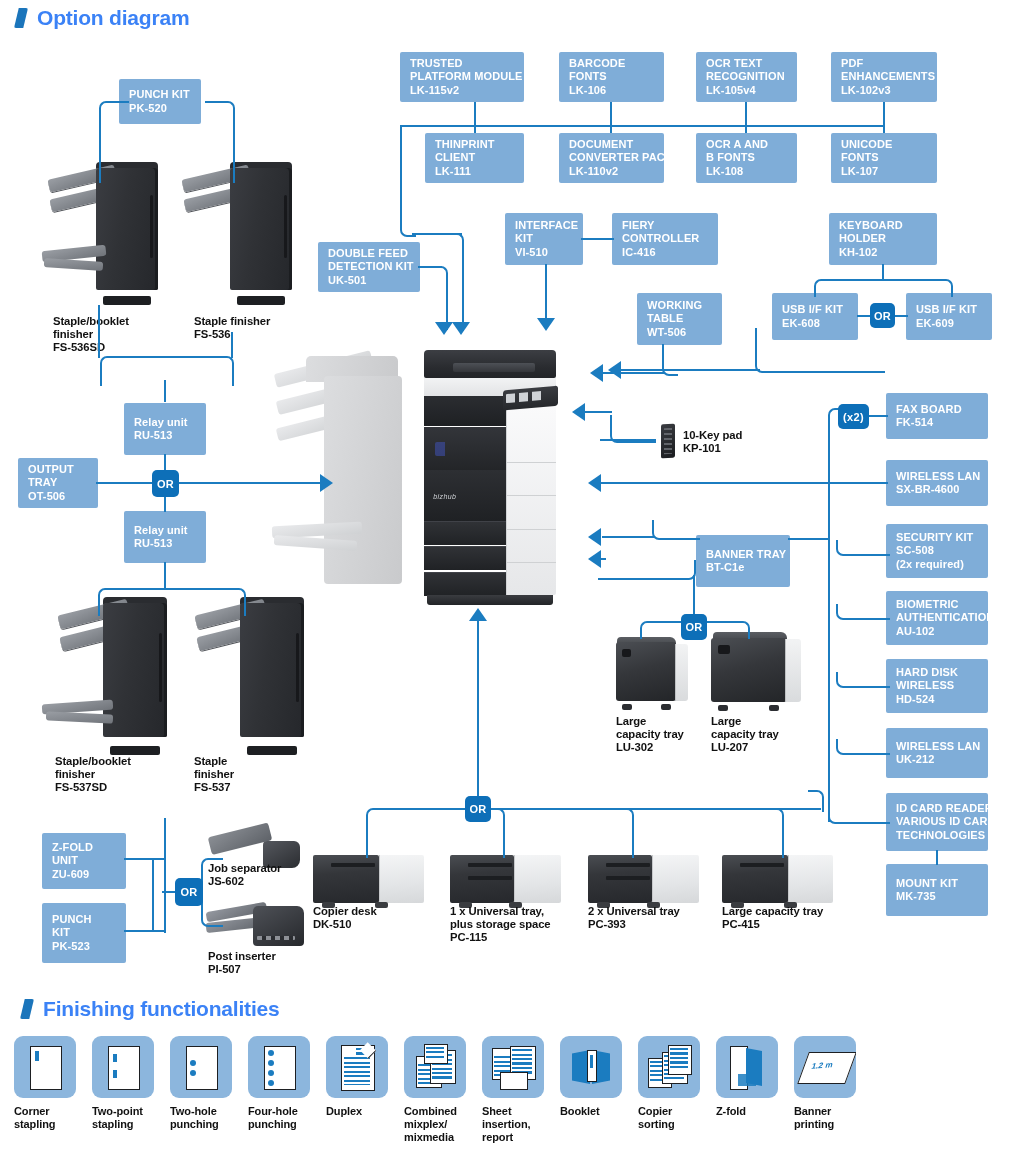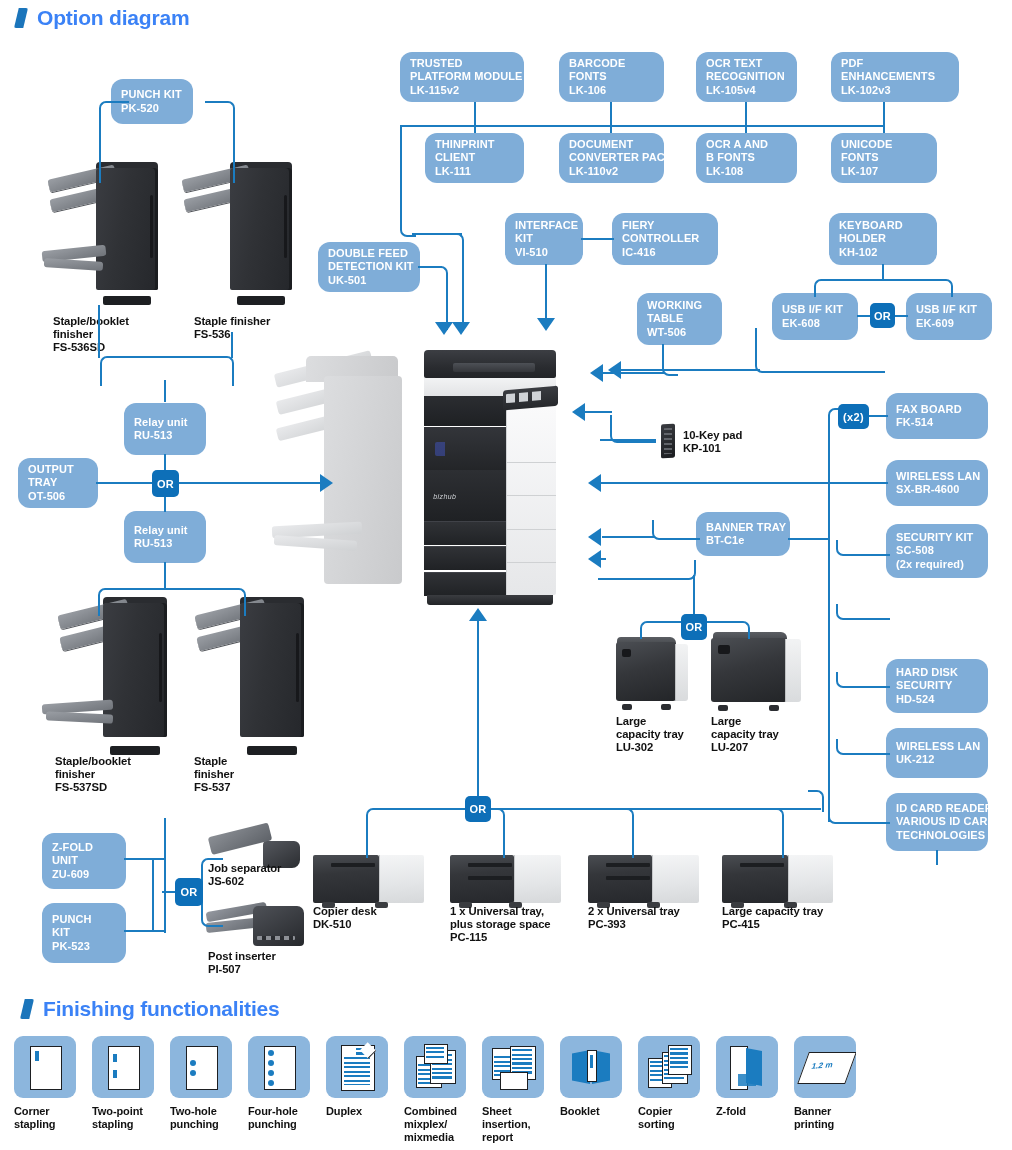--- a/index.html
+++ b/index.html
@@ -19,21 +19,21 @@
     transform:skewX(0deg);
     border-radius:2px;
   }
   .section-head .htxt{
     font-size:21px;font-weight:bold;color:#3b82f6;letter-spacing:-0.2px;
     white-space:nowrap;
   }
 
   
   .obox{
-    position:absolute;background:#7fadd8;border-radius:12px;
+    position:absolute;background:#7fadd8;border-radius:2px;
     color:#ffffff;font-weight:bold;font-size:11px;line-height:13.4px;
     letter-spacing:0.1px;
     padding:9px 8px 9px 10px;box-sizing:border-box;
     text-transform:none;
     display:flex;flex-direction:column;justify-content:center;
   }
   .obox .ln{white-space:nowrap;}
 
   
 
@@ -181,21 +181,21 @@
   <div class="obox" style="left:559px;top:52px;width:105px;height:50px;">
     <span class="ln">BARCODE</span>
     <span class="ln">FONTS</span>
     <span class="ln">LK-106</span>
   </div>
   <div class="obox" style="left:696px;top:52px;width:101px;height:50px;">
     <span class="ln">OCR TEXT</span>
     <span class="ln">RECOGNITION</span>
     <span class="ln">LK-105v4</span>
   </div>
-  <div class="obox" style="left:831px;top:52px;width:128px;height:50px;">
+  <div class="obox" style="left:831px;top:52px;width:106px;height:50px;">
     <span class="ln">PDF</span>
     <span class="ln">ENHANCEMENTS</span>
     <span class="ln">LK-102v3</span>
   </div>
 
   <div class="obox" style="left:425px;top:133px;width:99px;height:50px;">
     <span class="ln">THINPRINT</span>
     <span class="ln">CLIENT</span>
     <span class="ln">LK-111</span>
   </div>
@@ -218,21 +218,21 @@
   <div class="ln-v" style="left:474px;top:102px;height:31px;"></div>
   <div class="ln-v" style="left:610px;top:102px;height:31px;"></div>
   <div class="ln-v" style="left:745px;top:102px;height:31px;"></div>
   <div class="ln-v" style="left:883px;top:102px;height:31px;"></div>
   <div class="ln-h" style="left:400px;top:125px;width:485px;"></div>
   <div class="cor" style="left:400px;top:125px;width:14px;height:110px;border-left-width:2.4px;border-bottom-width:2.4px;border-radius:0 0 0 7px;background:transparent;"></div>
   <div class="ln-h" style="left:412px;top:233px;width:50px;"></div>
   <div class="cor" style="left:448px;top:233px;width:14px;height:96px;border-right-width:2.4px;border-top-width:2.4px;border-radius:0 7px 0 0;background:transparent;"></div>
   <div class="arw down" style="left:452px;top:322px;"></div>
 
-  <div class="obox" style="left:111px;top:79px;width:82px;height:45px;">
+  <div class="obox" style="left:119px;top:79px;width:82px;height:45px;">
     <span class="ln">PUNCH KIT</span>
     <span class="ln">PK-520</span>
   </div>
   <div class="cor" style="left:99px;top:101px;width:28px;height:80px;border-left-width:2.4px;border-top-width:2.4px;border-radius:7px 0 0 0;background:transparent;"></div>
   <div class="cor" style="left:205px;top:101px;width:28px;height:80px;border-right-width:2.4px;border-top-width:2.4px;border-radius:0 7px 0 0;background:transparent;"></div>
 
   <div class="fin" style="left:48px;top:160px;width:110px;height:145px;">
     <div class="top"></div>
     <div class="tray" style="left:0;top:12px;width:62%;height:13px;transform:rotate(-13deg);"></div>
     <div class="tray" style="left:2px;top:32px;width:60%;height:13px;transform:rotate(-13deg);"></div>
@@ -468,50 +468,59 @@
   </div>
   <div class="obox" style="left:886px;top:460px;width:102px;height:46px;">
     <span class="ln">WIRELESS LAN</span>
     <span class="ln">SX-BR-4600</span>
   </div>
   <div class="obox" style="left:886px;top:524px;width:102px;height:54px;">
     <span class="ln">SECURITY KIT</span>
     <span class="ln">SC-508</span>
     <span class="ln">(2x required)</span>
   </div>
+  <div class="obox" style="left:886px;top:591px;width:102px;height:54px;">
+    <span class="ln">BIOMETRIC</span>
+    <span class="ln">AUTHENTICATION</span>
+    <span class="ln">AU-102</span>
+  </div>
   <div class="obox" style="left:886px;top:659px;width:102px;height:54px;">
     <span class="ln">HARD DISK</span>
-    <span class="ln">SECURITY</span>
+    <span class="ln">WIRELESS</span>
     <span class="ln">HD-524</span>
   </div>
   <div class="obox" style="left:886px;top:728px;width:102px;height:50px;">
     <span class="ln">WIRELESS LAN</span>
     <span class="ln">UK-212</span>
   </div>
   <div class="obox" style="left:886px;top:793px;width:102px;height:58px;">
     <span class="ln">ID CARD READER</span>
     <span class="ln">VARIOUS ID CARD</span>
     <span class="ln">TECHNOLOGIES</span>
+  </div>
+  <div class="obox" style="left:886px;top:864px;width:102px;height:52px;">
+    <span class="ln">MOUNT KIT</span>
+    <span class="ln">MK-735</span>
   </div>
   <div class="ln-v" style="left:936px;top:850px;height:15px;"></div>
 
   <div class="cor" style="left:828px;top:408px;width:16px;height:14px;border-left-width:2.4px;border-top-width:2.4px;border-radius:7px 0 0 0;background:transparent;"></div>
   <div class="ln-h" style="left:866px;top:415px;width:22px;"></div>
   <div class="ln-v" style="left:828px;top:418px;height:404px;"></div>
   <div class="ln-h" style="left:828px;top:482px;width:60px;"></div>
   <div class="cor" style="left:836px;top:540px;width:52px;height:14px;border-left-width:2.4px;border-bottom-width:2.4px;border-radius:0 0 0 7px;background:transparent;"></div>
   <div class="cor" style="left:836px;top:604px;width:52px;height:14px;border-left-width:2.4px;border-bottom-width:2.4px;border-radius:0 0 0 7px;background:transparent;"></div>
   <div class="cor" style="left:836px;top:672px;width:52px;height:14px;border-left-width:2.4px;border-bottom-width:2.4px;border-radius:0 0 0 7px;background:transparent;"></div>
   <div class="cor" style="left:836px;top:739px;width:52px;height:14px;border-left-width:2.4px;border-bottom-width:2.4px;border-radius:0 0 0 7px;background:transparent;"></div>
   <div class="cor" style="left:828px;top:808px;width:60px;height:14px;border-left-width:2.4px;border-bottom-width:2.4px;border-radius:0 0 0 7px;background:transparent;"></div>
 
   <div class="ln-h" style="left:600px;top:482px;width:230px;"></div>
   <div class="arw left" style="left:588px;top:474px;"></div>
 
-  <div class="obox" style="left:696px;top:512px;width:94px;height:44px;">
+  <div class="obox" style="left:696px;top:535px;width:94px;height:52px;">
     <span class="ln">BANNER TRAY</span>
     <span class="ln">BT-C1e</span>
   </div>
   <div class="cor" style="left:652px;top:520px;width:46px;height:18px;border-left-width:2.4px;border-bottom-width:2.4px;border-radius:0 0 0 7px;background:transparent;"></div>
   <div class="ln-h" style="left:602px;top:536px;width:52px;"></div>
   <div class="arw left" style="left:588px;top:528px;"></div>
   <div class="ln-h" style="left:788px;top:538px;width:42px;"></div>
 
   <div class="ln-v" style="left:693px;top:575px;height:30px;"></div>
   <div class="chip" style="left:681px;top:614px;width:26px;height:26px;">

